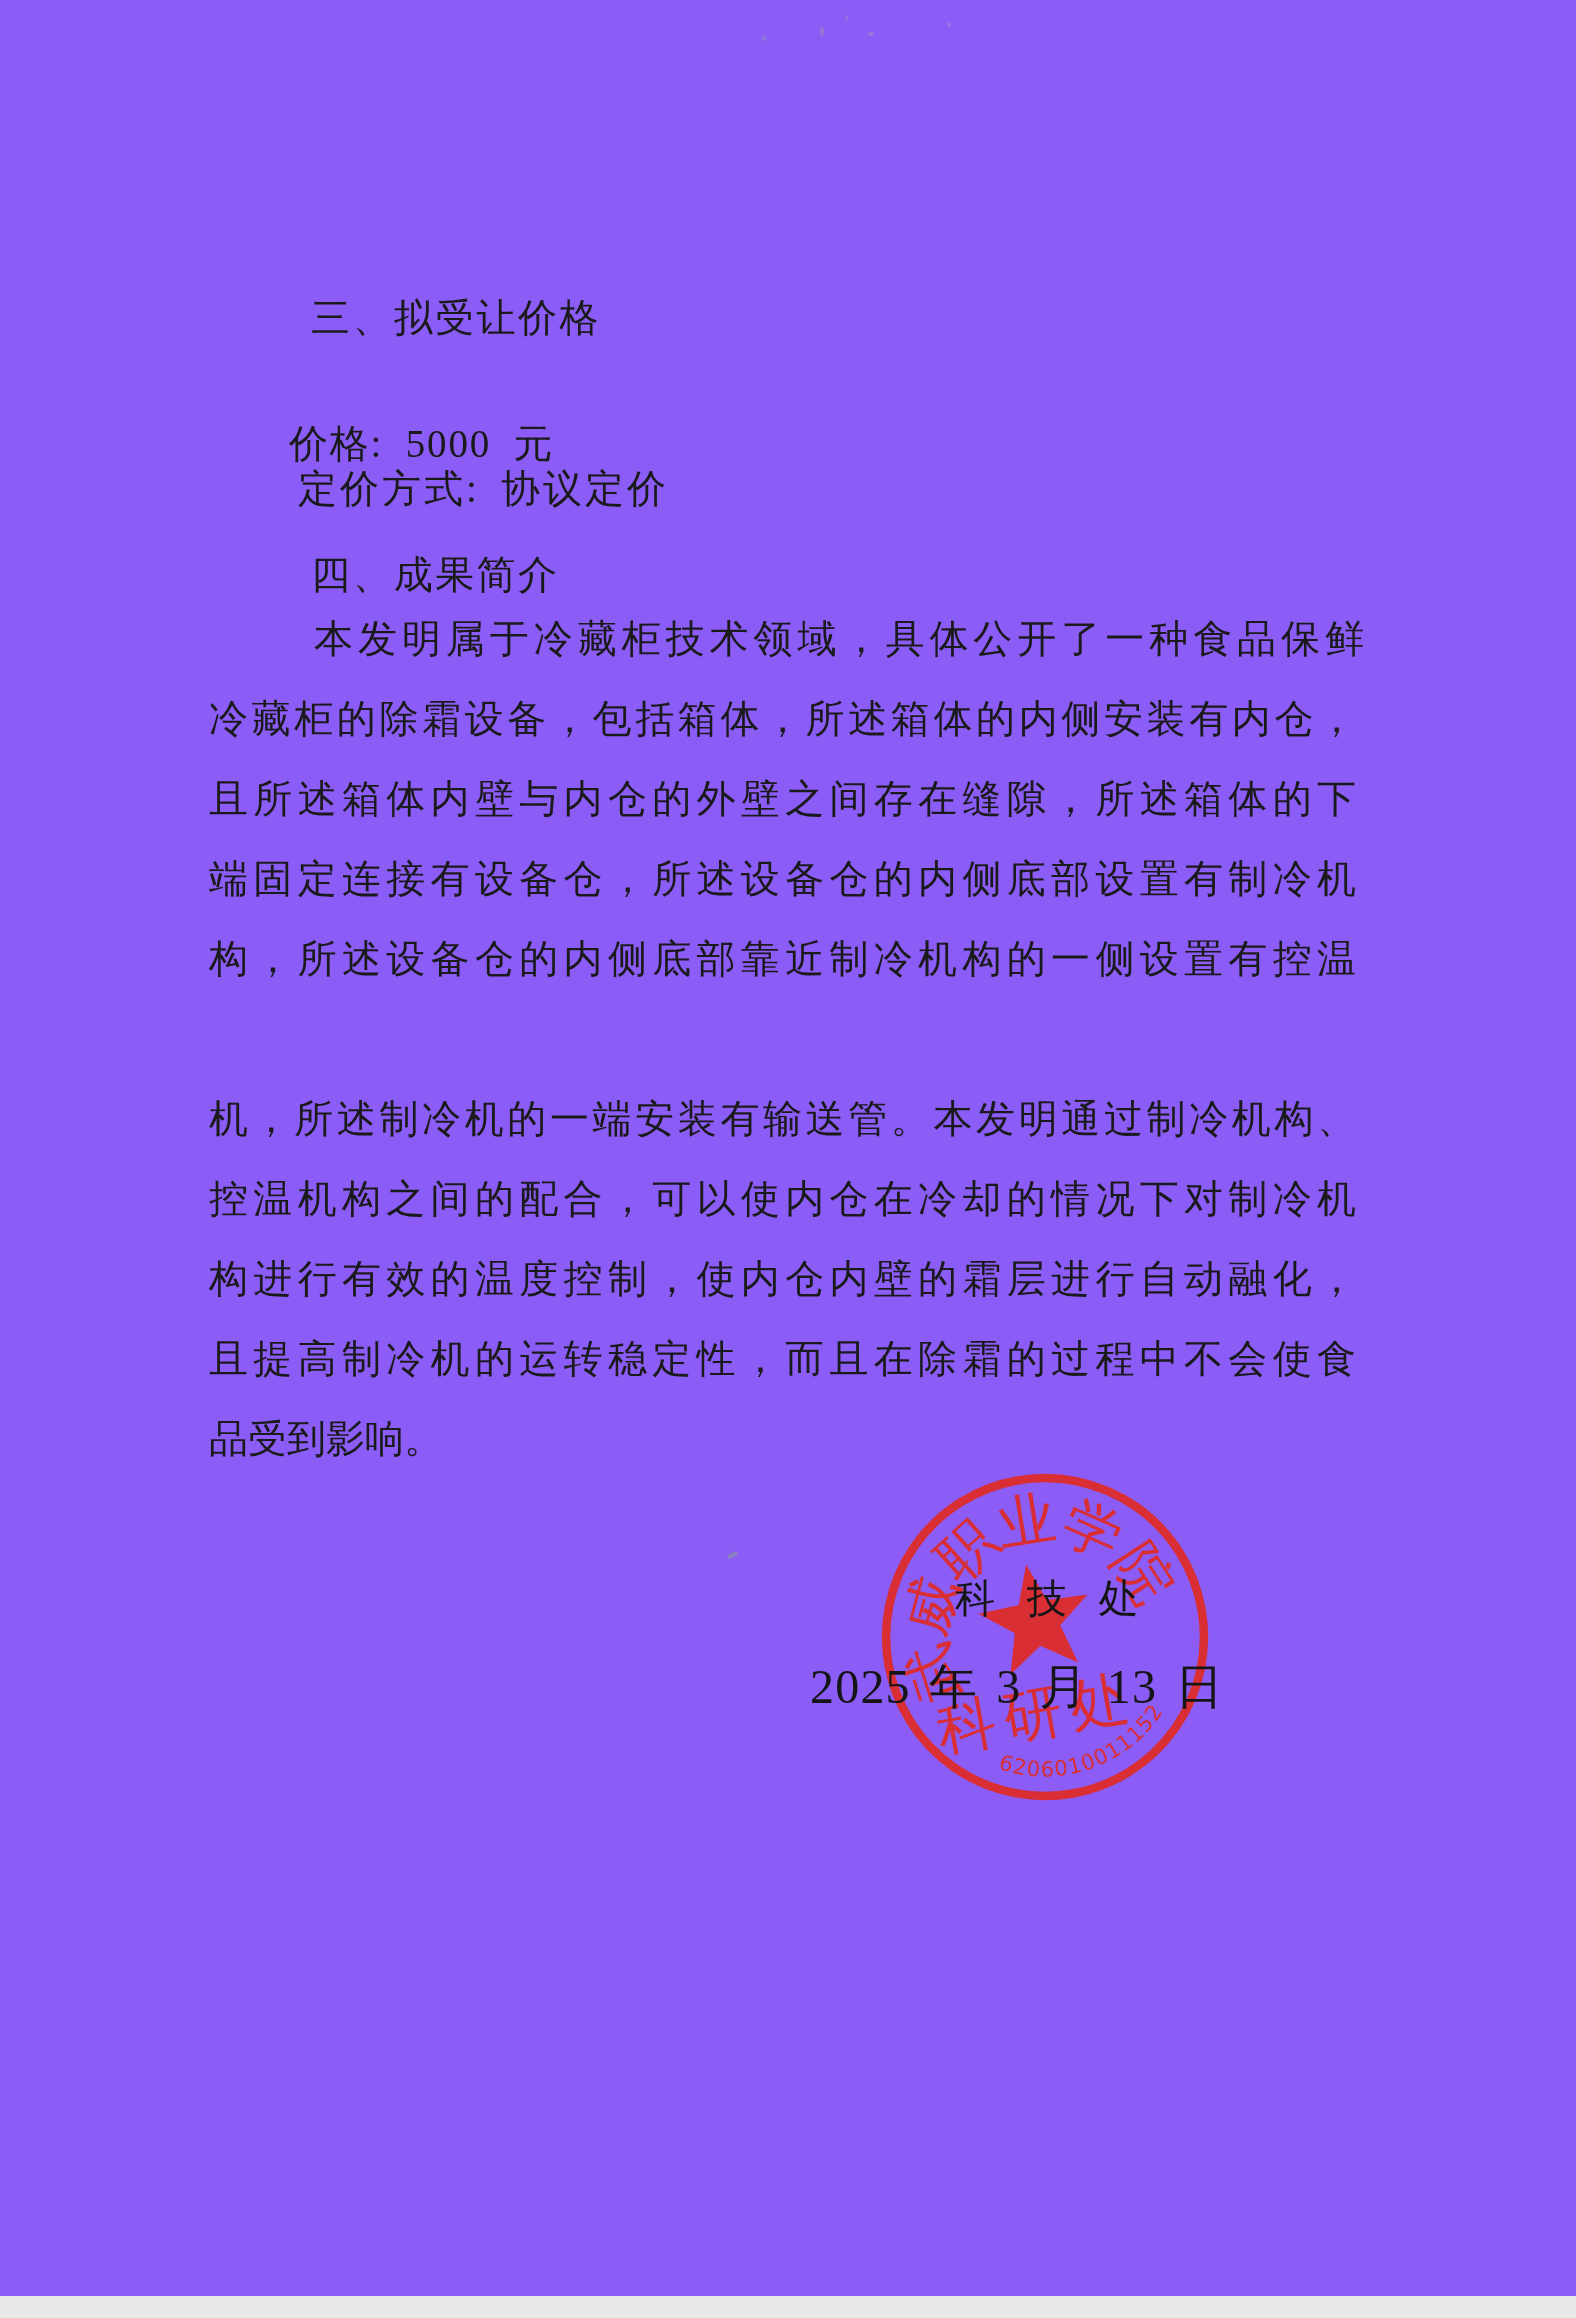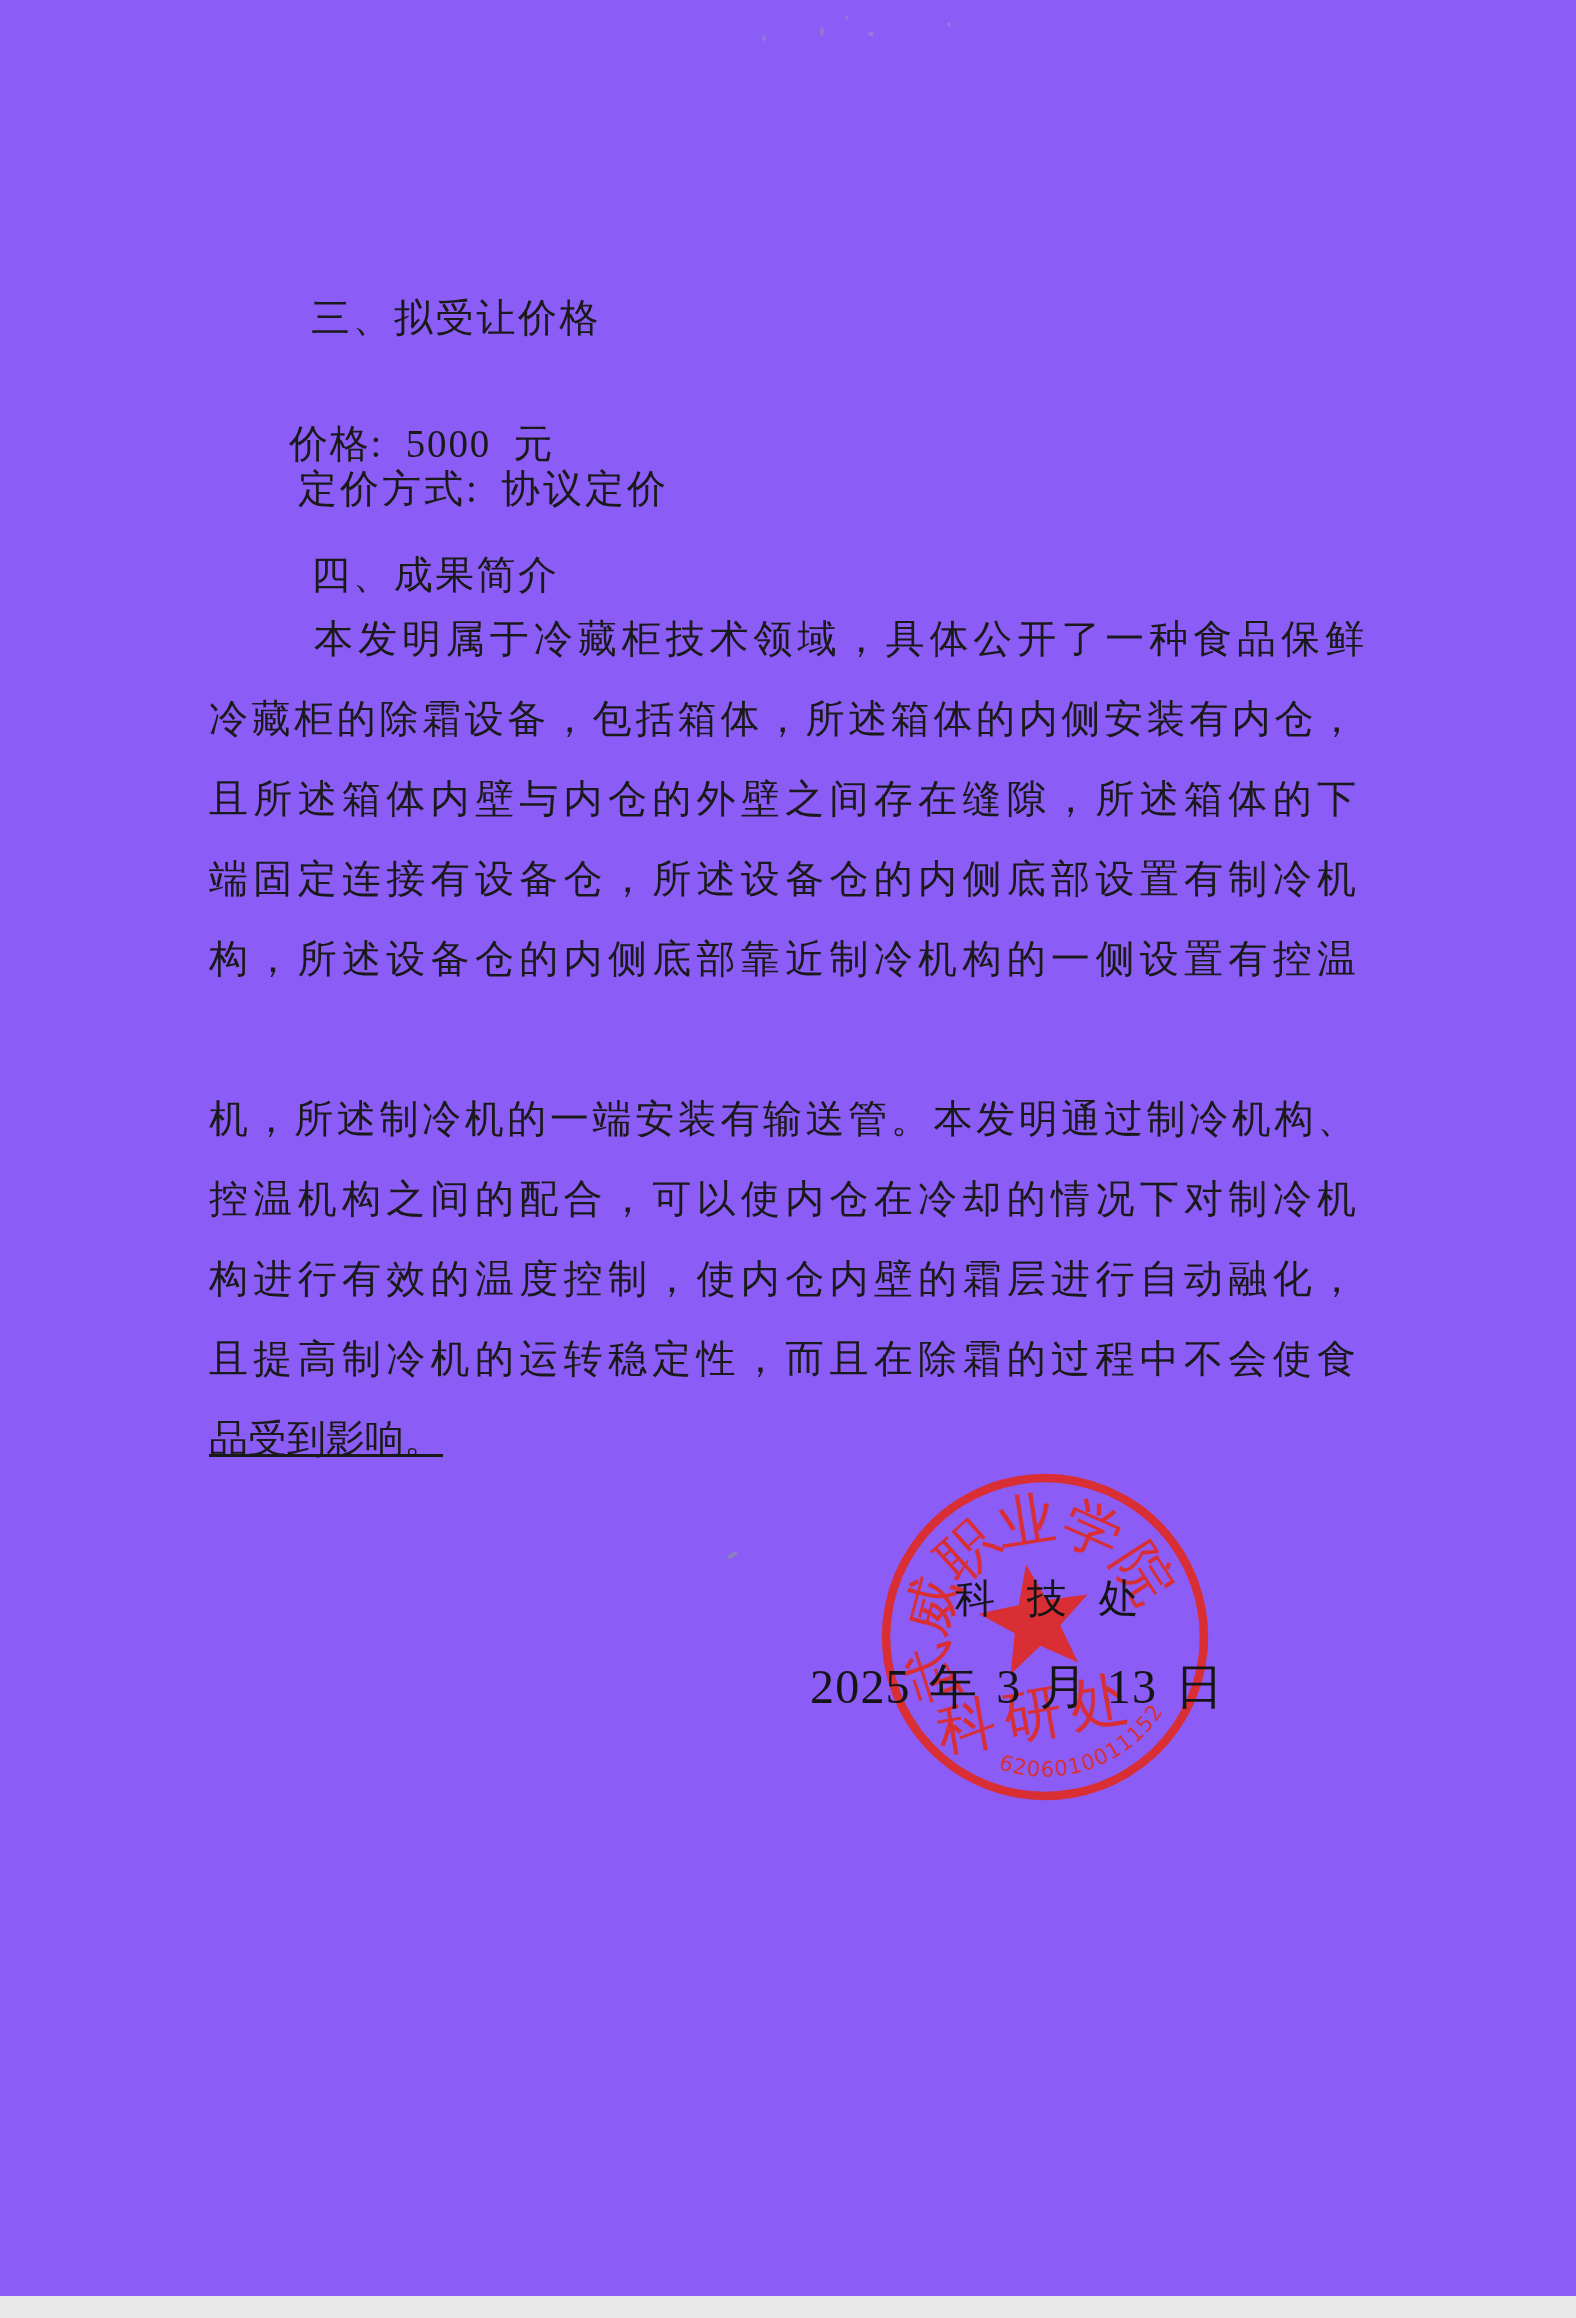--- a/index.html
+++ b/index.html
@@ -75,21 +75,21 @@
 
   <div class="para-line just" style="left:306px;top:617px;width:1050px;margin-left:8px;">本发明属于冷藏柜技术领域，具体公开了一种食品保鲜</div>
   <div class="para-line just" style="left:209px;top:777px;width:1147px;">且所述箱体内壁与内仓的外壁之间存在缝隙，所述箱体的下</div>
   <div class="para-line just" style="left:209px;top:697px;width:1147px;">冷藏柜的除霜设备，包括箱体，所述箱体的内侧安装有内仓，</div>
   <div class="para-line just" style="left:209px;top:857px;width:1147px;">端固定连接有设备仓，所述设备仓的内侧底部设置有制冷机</div>
   <div class="para-line just" style="left:209px;top:937px;width:1147px;">构，所述设备仓的内侧底部靠近制冷机构的一侧设置有控温</div>
   <div class="para-line just" style="left:209px;top:1097px;width:1147px;">机，所述制冷机的一端安装有输送管。本发明通过制冷机构、</div>
   <div class="para-line just" style="left:209px;top:1177px;width:1147px;">控温机构之间的配合，可以使内仓在冷却的情况下对制冷机</div>
   <div class="para-line just" style="left:209px;top:1257px;width:1147px;">构进行有效的温度控制，使内仓内壁的霜层进行自动融化，</div>
   <div class="para-line just" style="left:209px;top:1337px;width:1147px;">且提高制冷机的运转稳定性，而且在除霜的过程中不会使食</div>
-  <div class="para-line" style="left:209px;top:1417px;width:1147px;text-decoration:underline;">品受到影响。</div>
+  <div class="para-line" style="left:209px;top:1417px;width:1147px;">品受到影响。</div>
 
   <svg class="stamp" viewBox="0 0 600 600" xmlns="http://www.w3.org/2000/svg">
     <g id="stamp-rot" transform="rotate(-10 300 300)" opacity="0.92">
       <circle cx="300" cy="300" r="262" fill="none" stroke="#df2b24" stroke-width="14"></circle>
       <polygon fill="#df2b24" points="290,177 313.5,240.6 381.3,243.3 328,285.4 346.4,350.7 290,313 233.6,350.7 252,285.4 198.7,243.3 266.5,240.6"></polygon>
       <g id="stamp-arc-text" font-family="Liberation Serif, DejaVu Serif, serif" font-size="95" fill="#df2b24">
           <text x="300" y="139" text-anchor="middle" transform="rotate(-98 300 300)">武</text>
           <text x="300" y="139" text-anchor="middle" transform="rotate(-65 300 300)">威</text>
           <text x="300" y="139" text-anchor="middle" transform="rotate(-32 300 300)">职</text>
           <text x="300" y="139" text-anchor="middle" transform="rotate(1 300 300)">业</text>

